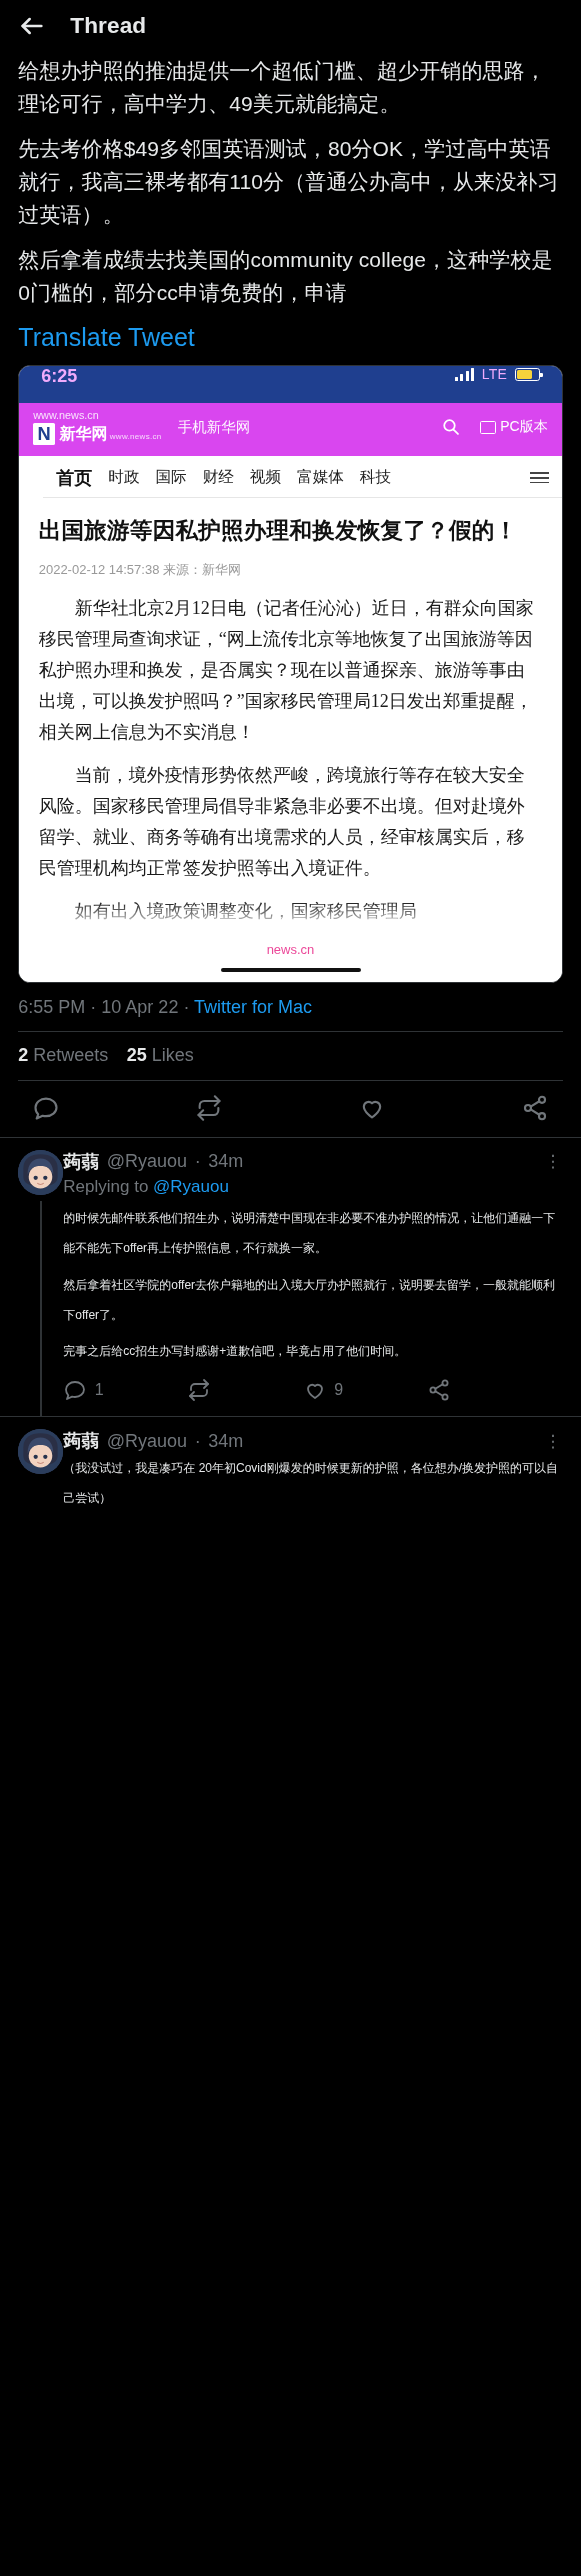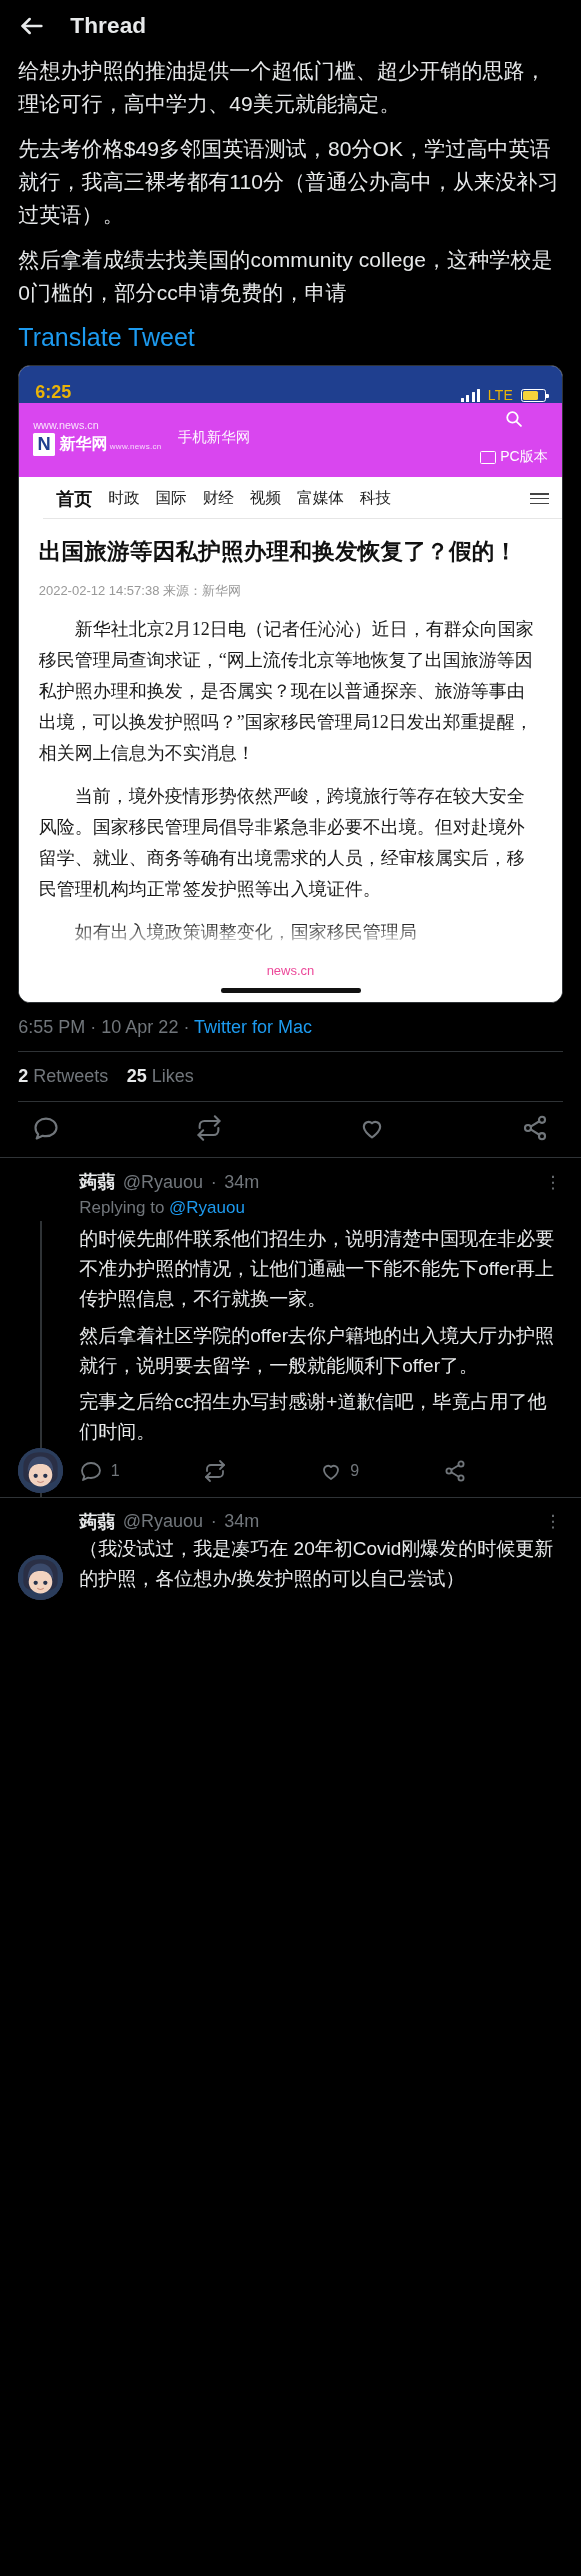--- a/index.html
+++ b/index.html
@@ -56,23 +56,23 @@
     border-radius: 12px;
     overflow: hidden;
     background: #fff;
     border: 0.5px solid #2f3336;
   }
   
   .ph-status {
     background: #1f3f8f;
     height: 37px;
     display: flex;
-    align-items: flex-end;
-    padding: 0 16px;
-    color: #eab308;
+    align-items: flex-start;
+    padding: 0 22px;
+    color: #f0abfc;
     font-size: 16.7px;
   }
   .ph-clock { font-weight: bold; font-size: 18px; }
   .ph-status-right {
     margin-left: auto;
     display: flex;
     align-items: center;
     gap: 7.5px;
   }
   .signal-bars { display: flex; align-items: flex-end; gap: 2.2px; height: 14px; }
@@ -129,21 +129,21 @@
     border-radius: 1.6px;
     line-height: 1.1;
   }
   .ph-logo-text {
     font-size: 16px;
     font-weight: bold;
     line-height: 1.05;
   }
   .ph-logo-sub { font-size: 8px; opacity: .8; letter-spacing: 0.3px; }
   .ph-mobile-label { font-size: 14.5px; margin-left: 8.6px; opacity: .95; align-self: center; }
-  .ph-header-right { margin-left: auto; display: flex; align-items: center; gap: 20px; flex-direction: column; }
+  .ph-header-right { margin-left: auto; display: flex; align-items: center; gap: 20px; }
   .ph-search-ic svg { width: 19.4px; height: 19.4px; display: block; }
   .ph-pc-btn {
     display: flex; align-items: center; gap: 4.3px;
     font-size: 14px;
   }
   .ph-pc-icon {
     width: 16px; height: 13px;
     border: 1.1px solid #fff;
     border-radius: 1.6px;
   }
@@ -257,25 +257,24 @@
     padding: 13px 32px 15px 32px;
     justify-content: space-between;
     align-items: center;
   }
   .actionbar .act { width: 28px; height: 28px; }
   .actionbar svg { width: 28px; height: 28px; display: block; }
 
   
   .reply {
     display: flex;
-    gap: 16px;
+    gap: 0;
     padding: 12px 18.3px 4.3px 18.3px;
     position: relative;
     border-top: 0.5px solid #2f3336;
-    align-items: flex-end;
   }
   .avatar {
     width: 45px; height: 45px;
     border-radius: 50%;
     flex: none;
     overflow: hidden;
     background: #3a4a6b;
     position: relative;
   }
   .avatar svg { width: 45px; height: 45px; display: block; }
@@ -303,21 +302,21 @@
     letter-spacing: 1.1px;
     line-height: 1;
   }
   .replying {
     font-size: 17px;
     color: #71767b;
     margin: 3.2px 0 6.5px 0;
   }
   .replying span { color: #1d9bf0; }
   .reply-text {
-    font-size: 19px;
+    font-size: 12px;
     line-height: 30px;
     color: #e7e9ea;
     margin-bottom: 6.5px;
     word-break: break-word;
   }
   .reply-actions {
     display: flex;
     align-items: center;
     gap: 0;
     justify-content: space-between;

